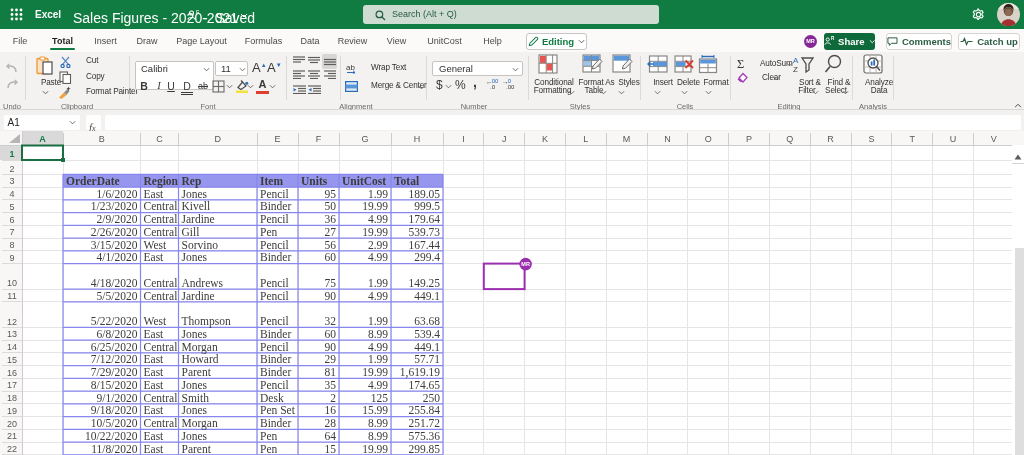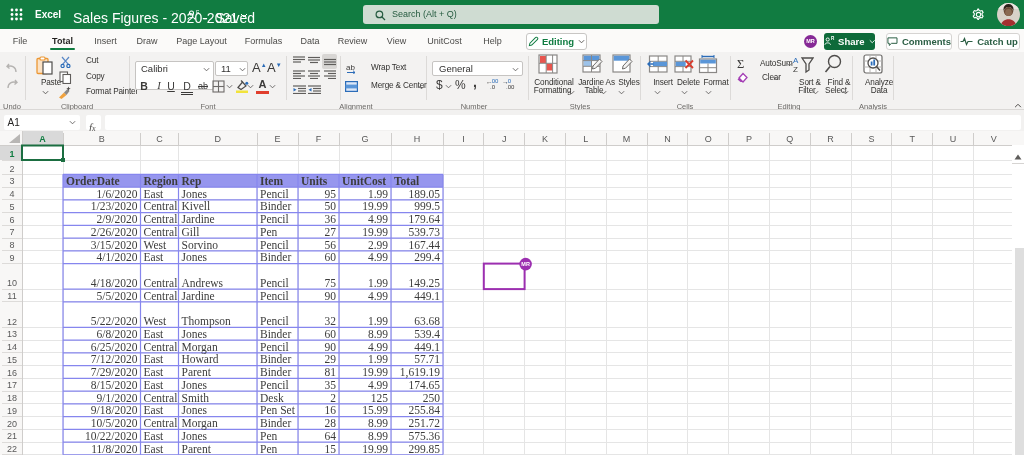--- a/index.html
+++ b/index.html
@@ -343,21 +343,21 @@
     </svg>
 <svg class="abs" style="left:582px;top:2px" width="21" height="20" viewBox="0 0 21 20">
   <rect x="1" y="1" width="17" height="17" fill="#fff" stroke="#8a8886" stroke-width="1.2"></rect>
   <rect x="1.7" y="1.7" width="15.6" height="5" fill="#5a96d8"></rect>
   <rect x="1.7" y="6.9" width="7.5" height="5.2" fill="#9dc3ea"></rect>
   <line x1="1" y1="6.6" x2="18" y2="6.6" stroke="#8a8886" stroke-width="1"></line>
   <line x1="1" y1="12.3" x2="18" y2="12.3" stroke="#8a8886" stroke-width="1"></line>
   <line x1="9.5" y1="1" x2="9.5" y2="18" stroke="#8a8886" stroke-width="1"></line>
   <path d="M11 12 L17.5 5 L20 7.5 L13.5 14.2 L10.5 15 Z" fill="#f3f2f1" stroke="#6d6b69" stroke-width="1"></path>
 </svg>
-<div class="cap capc" style="left:590.5px;top:25.5px">Jardine As</div>
+<div class="cap capc" style="left:590.5px;top:25.5px">Format As</div>
 <div class="cap capc" style="left:588px;top:34px">Table</div>
 <svg class="abs" style="left:600px;top:38px" width="7" height="5" viewBox="0 0 8 5">
       <path d="M1 1 L4 4 L7 1" stroke="#5f5d5b" stroke-width="1" fill="none"></path>
     </svg>
 <svg class="abs" style="left:612px;top:2px" width="21" height="20" viewBox="0 0 21 20">
   <rect x="1" y="1" width="17" height="17" fill="#fff" stroke="#8a8886" stroke-width="1.2"></rect>
   <rect x="1.7" y="1.7" width="15.6" height="5" fill="#5a96d8"></rect>
   <path d="M11 12 L17.5 5 L20 7.5 L13.5 14.2 L10.5 15 Z" fill="#f3f2f1" stroke="#6d6b69" stroke-width="1"></path>
 </svg>
 <div class="cap capc" style="left:623px;top:25.5px">Styles</div>

